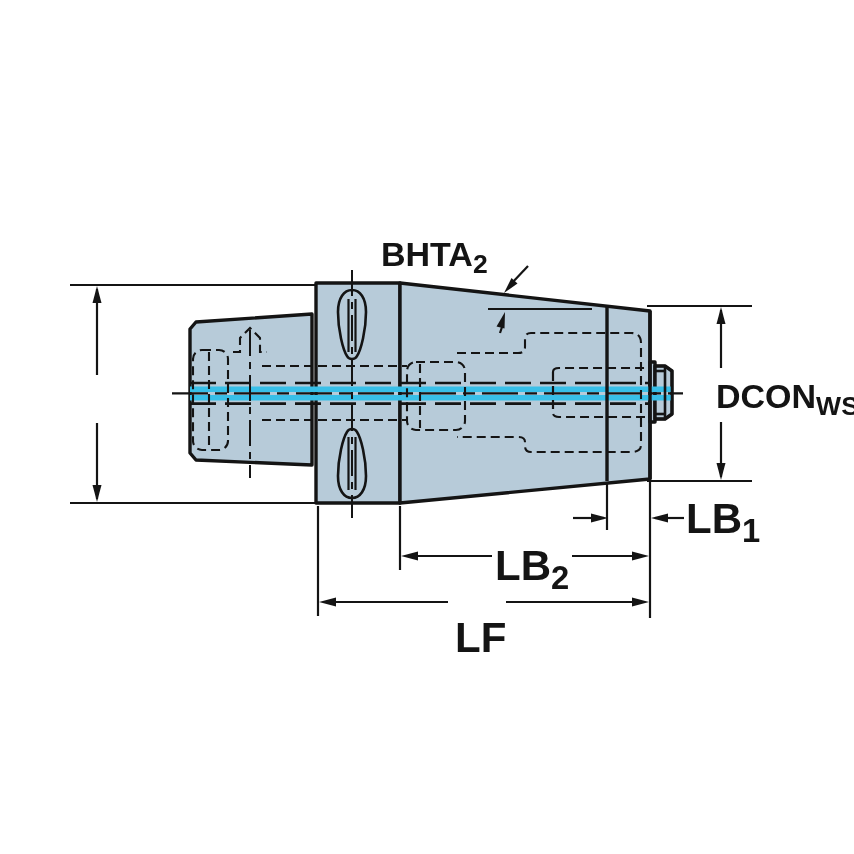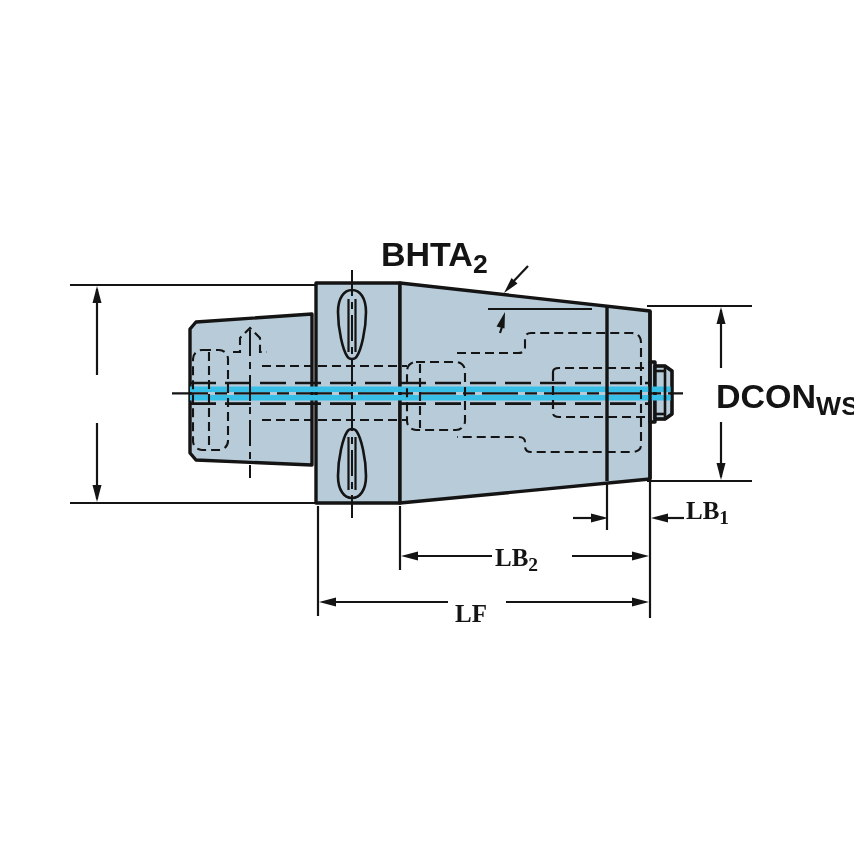--- a/index.html
+++ b/index.html
@@ -12,21 +12,21 @@
   .hidden-ln{fill:none;stroke:var(--line-black,#111);stroke-width:2.1;stroke-dasharray:9 5;}
   .bore-ln{fill:none;stroke:var(--line-black,#111);stroke-width:2.6;stroke-dasharray:26 9;}
   .center-ln{fill:none;stroke:var(--line-black,#111);stroke-width:2.4;stroke-dasharray:36 7 12 7;}
   .vcenter-ln{fill:none;stroke:var(--line-black,#111);stroke-width:2;stroke-dasharray:26 6 7 6;}
   .dim{fill:none;stroke:var(--line-black,#111);stroke-width:2.2;}
   .arrow{fill:var(--line-black,#111);stroke:none;}
   .cyan{fill:var(--coolant-cyan,#38bfe8);stroke:none;}
   .label{position:absolute;color:var(--line-black,#111);font-weight:bold;
          font-size:34px;line-height:1;white-space:nowrap;}
   .label .sub{font-size:0.78em;position:relative;top:0.28em;}
-  .label.small{font-size:25px;font-family:Liberation Serif, serif;}
+  .label.small{font-size:42px;}
 </style>
 </head>
 <body>
 
 <div class="stage">
   <svg width="854" height="854" viewBox="0 0 854 854">
 
     <g>
       <path class="body-fill" d="M196,322 L312,314 L312,465 L196,460 L190,453 L190,329 Z"></path>
       <rect class="body-fill" x="316" y="283" width="84" height="220"></rect>
@@ -132,16 +132,16 @@
   </div>
 
   <div class="label small" style="left:686px;top:498px">
     <span>LB</span><span class="sub">1</span>
   </div>
 
   <div class="label small" style="left:495px;top:545px">
     <span>LB</span><span class="sub">2</span>
   </div>
 
-  <div class="label small" style="left:455px;top:601px">
+  <div class="label small" style="left:455px;top:617px">
     <span>LF</span><span class="sub"></span>
   </div>
 </div>
 
 </body></html>

